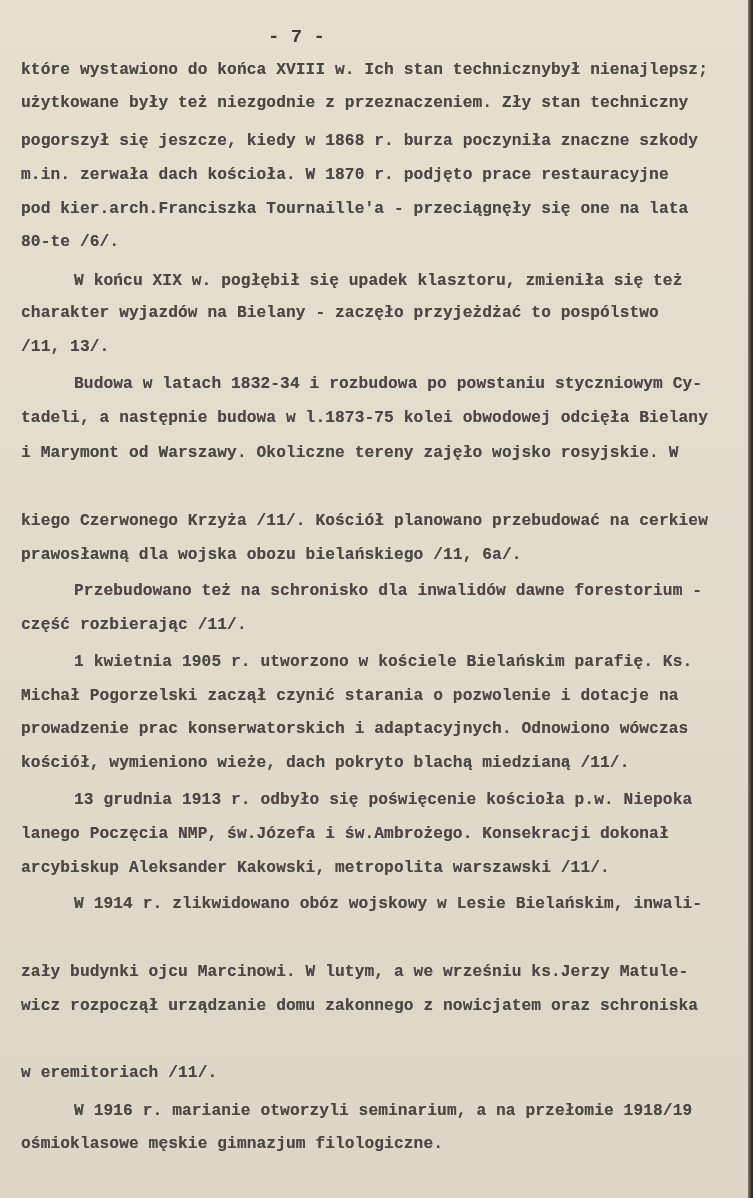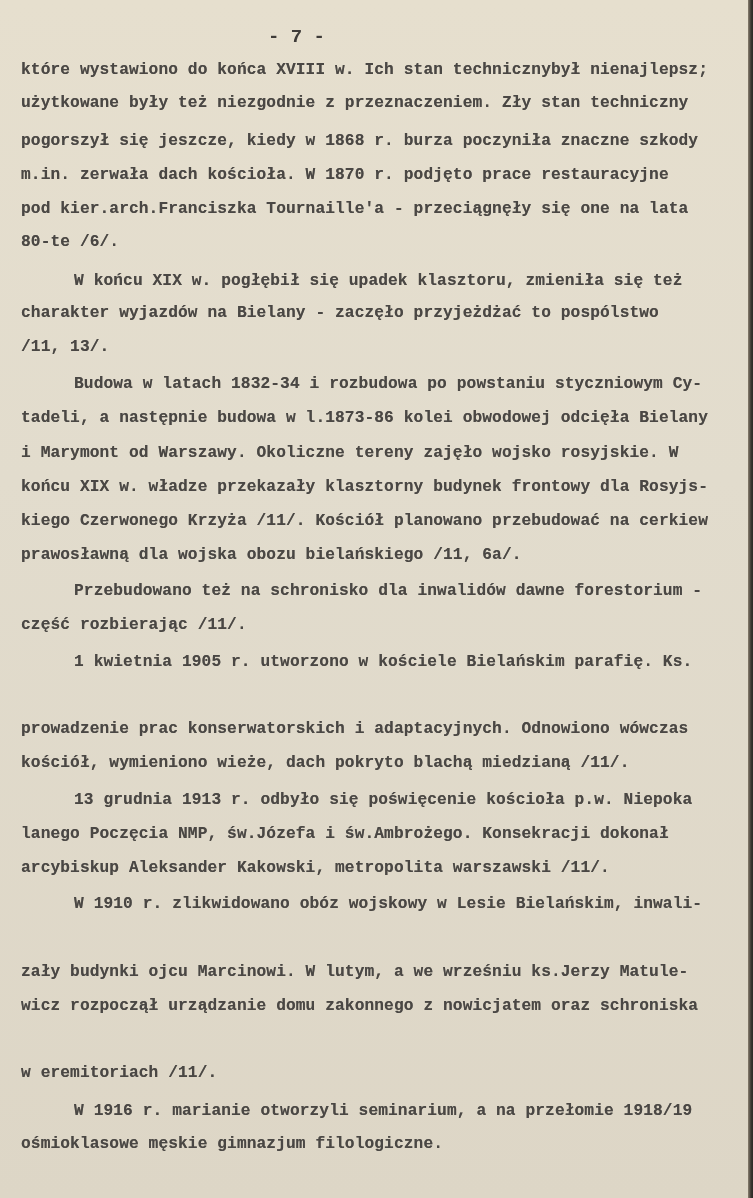--- a/index.html
+++ b/index.html
@@ -62,38 +62,38 @@
   <div class="text line" style="top:132px">pogorszył się jeszcze, kiedy w 1868 r. burza poczyniła znaczne szkody</div>
   <div class="text line" style="top:166px">m.in. zerwała dach kościoła. W 1870 r. podjęto prace restauracyjne</div>
   <div class="text line" style="top:200px">pod kier.arch.Franciszka Tournaille'a - przeciągnęły się one na lata</div>
   <div class="text line" style="top:233px">80-te /6/.</div>
 
   <div class="text line indent" style="top:272px">W końcu XIX w. pogłębił się upadek klasztoru, zmieniła się też</div>
   <div class="text line" style="top:304px">charakter wyjazdów na Bielany - zaczęło przyjeżdżać to pospólstwo</div>
   <div class="text line" style="top:338px">/11, 13/.</div>
 
   <div class="text line indent" style="top:375px">Budowa w latach 1832-34 i rozbudowa po powstaniu styczniowym Cy-</div>
-  <div class="text line" style="top:409px">tadeli, a następnie budowa w l.1873-86 kolei obwodowej odcięła Bielany</div>
+  <div class="text line" style="top:409px">tadeli, a następnie budowa w l.1873-75 kolei obwodowej odcięła Bielany</div>
   <div class="text line" style="top:444px">i Marymont od Warszawy. Okoliczne tereny zajęło wojsko rosyjskie. W</div>
-  <div class="text line" style="top:478px">końcu XIX w. władze przekazały klasztorny budynek frontowy dla Rosyjs-</div>
   <div class="text line" style="top:512px">kiego Czerwonego Krzyża /11/. Kościół planowano przebudować na cerkiew</div>
   <div class="text line" style="top:546px">prawosławną dla wojska obozu bielańskiego /11, 6a/.</div>
 
   <div class="text line indent" style="top:582px">Przebudowano też na schronisko dla inwalidów dawne forestorium -</div>
   <div class="text line" style="top:616px">część rozbierając /11/.</div>
 
   <div class="text line indent" style="top:653px">1 kwietnia 1905 r. utworzono w kościele Bielańskim parafię. Ks.</div>
+  <div class="text line" style="top:687px">Michał Pogorzelski zaczął czynić starania o pozwolenie i dotacje na</div>
   <div class="text line" style="top:720px">prowadzenie prac konserwatorskich i adaptacyjnych. Odnowiono wówczas</div>
   <div class="text line" style="top:754px">kościół, wymieniono wieże, dach pokryto blachą miedzianą /11/.</div>
 
   <div class="text line indent" style="top:791px">13 grudnia 1913 r. odbyło się poświęcenie kościoła p.w. Niepoka</div>
   <div class="text line" style="top:825px">lanego Poczęcia NMP, św.Józefa i św.Ambrożego. Konsekracji dokonał</div>
   <div class="text line" style="top:859px">arcybiskup Aleksander Kakowski, metropolita warszawski /11/.</div>
 
-  <div class="text line indent" style="top:895px">W 1910 r. zlikwidowano obóz wojskowy w Lesie Bielańskim, inwali-</div>
+  <div class="text line indent" style="top:895px">W 1914 r. zlikwidowano obóz wojskowy w Lesie Bielańskim, inwali-</div>
   <div class="text line" style="top:997px">wicz rozpoczął urządzanie domu zakonnego z nowicjatem oraz schroniska</div>
   <div class="text line" style="top:963px">zały budynki ojcu Marcinowi. W lutym, a we wrześniu ks.Jerzy Matule-</div>
   <div class="text line" style="top:1064px">w eremitoriach /11/.</div>
 
   <div class="text line indent" style="top:1102px">W 1916 r. marianie otworzyli seminarium, a na przełomie 1918/19</div>
   <div class="text line" style="top:1135px">ośmioklasowe męskie gimnazjum filologiczne.</div>
 </div>
 <div class="edge-right"></div>
 
 </body></html>

